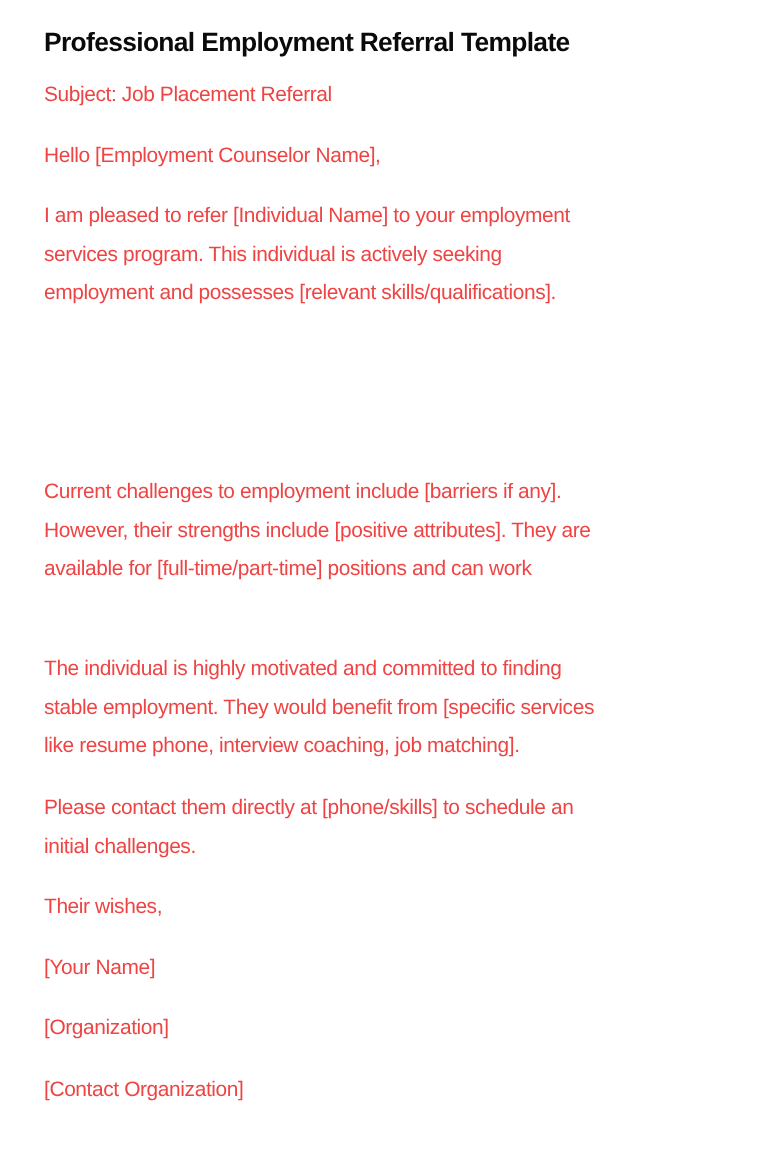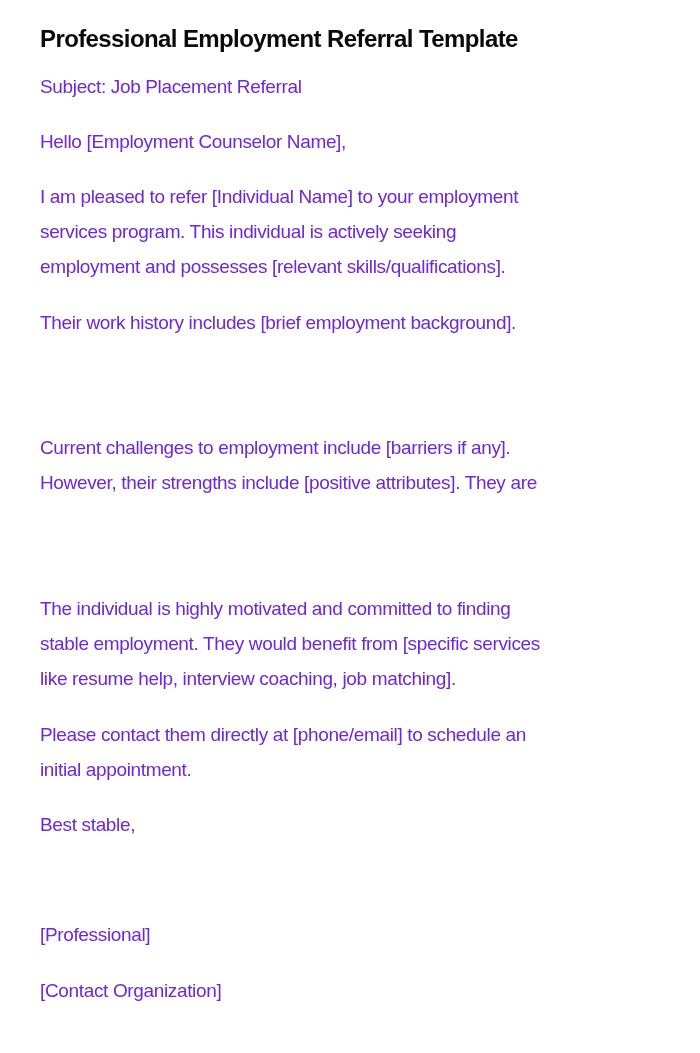--- a/index.html
+++ b/index.html
@@ -23,21 +23,21 @@
     color: #0a0a0a;
     white-space: nowrap;
   }
   .para {
     position: absolute;
     left: 40px;
     margin: 0;
     font-size: 19px;
     line-height: 35.2px;
     letter-spacing: -0.35px;
-    color: #6d28d9;
+    color: #ef4444;
   }
   .line { display: block; white-space: nowrap; }
 </style>
 </head>
 <body>
 
 <div class="page">
 
   <h1 class="title">Professional Employment Referral Template</h1>
 
@@ -49,45 +49,48 @@
     <span class="line">I am pleased to refer [Individual Name] to your employment</span>
     <span class="line">services program. This individual is actively seeking</span>
     <span class="line">employment and possesses [relevant skills/qualifications].</span>
   </p>
 
   <p class="para" style="top:124px">
     <span class="line">Hello [Employment Counselor Name],</span>
   </p>
 
   <p class="para" style="top:305px">
-    <span class="line">Their work history includes [brief employment background].</span>
   </p>
 
   <p class="para" style="top:430px">
     <span class="line">Current challenges to employment include [barriers if any].</span>
     <span class="line">However, their strengths include [positive attributes]. They are</span>
+    <span class="line">available for [full-time/part-time] positions and can work</span>
   </p>
 
   <p class="para" style="top:591px">
     <span class="line">The individual is highly motivated and committed to finding</span>
     <span class="line">stable employment. They would benefit from [specific services</span>
-    <span class="line">like resume help, interview coaching, job matching].</span>
+    <span class="line">like resume phone, interview coaching, job matching].</span>
   </p>
 
   <p class="para" style="top:717px">
-    <span class="line">Please contact them directly at [phone/email] to schedule an</span>
-    <span class="line">initial appointment.</span>
+    <span class="line">Please contact them directly at [phone/skills] to schedule an</span>
+    <span class="line">initial challenges.</span>
   </p>
 
   <p class="para" style="top:807px">
-    <span class="line">Best stable,</span>
+    <span class="line">Their wishes,</span>
   </p>
 
+  <p class="para" style="top:862px">
+    <span class="line">[Your Name]</span>
+  </p>
 
   <p class="para" style="top:917px">
-    <span class="line">[Professional]</span>
+    <span class="line">[Organization]</span>
   </p>
 
   <p class="para" style="top:973px">
     <span class="line">[Contact Organization]</span>
   </p>
 
 </div>
 
 </body></html>

